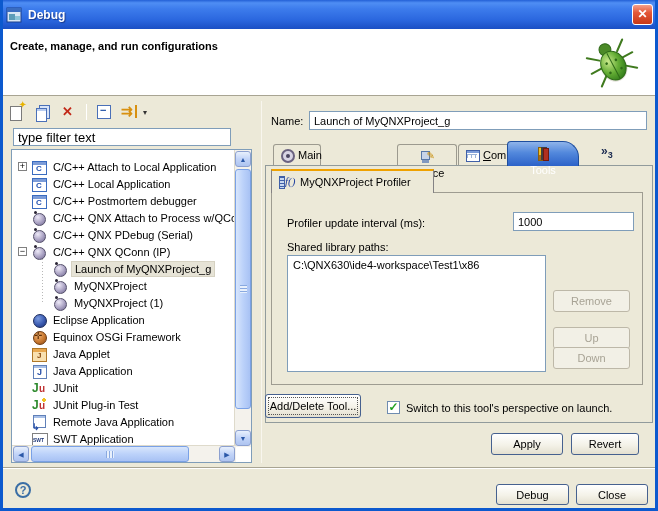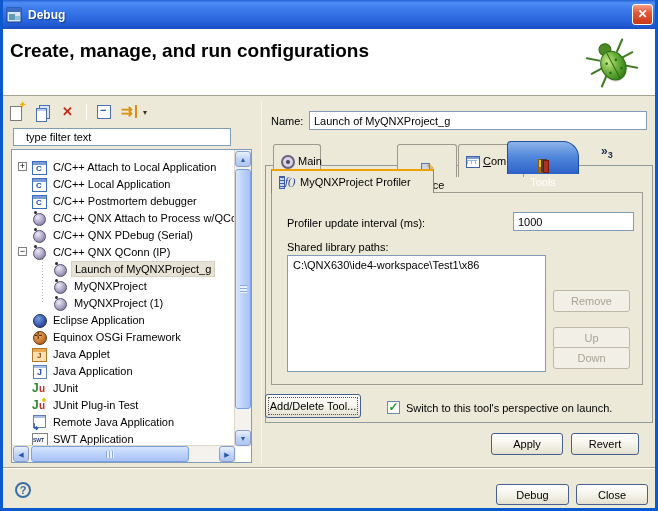--- a/index.html
+++ b/index.html
@@ -15,41 +15,41 @@
     display:flex; align-items:center; padding:0 6px; }
   .titlebar .win-icon { width:16px; height:16px; margin-right:6px; }
   .titlebar .title-text { color:#fff; font-weight:bold; font-size:12px; text-shadow:1px 1px 1px #1A3A8C; }
   .close-btn { position:absolute; right:5px; top:4px; width:21px; height:21px; border:1px solid #fff; border-radius:3px;
     background:linear-gradient(180deg,#F4A08C 0%,#E45838 40%,#C83818 100%);
     color:#fff; font-weight:bold; font-size:12px; line-height:19px; text-align:center; cursor:pointer; }
 
   
   .header { position:absolute; left:-3px; top:29px; width:658px; height:67px; background:#fff;
             border-bottom:1px solid #A8A492; }
-  .header .header-title { position:absolute; left:10px; top:11px; font-size:19px; font-weight:bold; }
+  .header .header-title { position:absolute; left:10px; top:11px; font-size:11px; font-weight:bold; }
   .header .bug { position:absolute; right:14px; top:2px; }
 
   
   .toolbar { position:absolute; left:5px; top:101px; height:22px; display:flex; align-items:center; gap:8px; }
   .tbtn { width:18px; height:18px; position:relative; display:inline-block; cursor:pointer; }
   .tsep { width:1px; height:16px; background:#B8B4A4; border-right:1px solid #fff; }
 
   .ico-new::before { content:""; position:absolute; left:2px; top:3px; width:10px; height:13px; background:#fff; border:1px solid #7A7A7A; }
   .ico-new::after { content:"✦"; position:absolute; right:-1px; top:-4px; color:#E8B400; font-size:10px; }
   .ico-dup::before { content:""; position:absolute; left:5px; top:2px; width:9px; height:12px; background:#D8E4F8; border:1px solid #4A70B8; }
   .ico-dup::after { content:""; position:absolute; left:2px; top:5px; width:9px; height:12px; background:#fff; border:1px solid #4A70B8; box-shadow:inset 0 2px 0 #B8CCF0; }
   .ico-del::before { content:"✕"; position:absolute; left:2px; top:1px; color:#C22818; font-size:13px; font-weight:bold; }
   .ico-collapse::before { content:""; position:absolute; left:2px; top:2px; width:12px; height:12px; background:#fff; border:1px solid #4A70B8; }
   .ico-collapse::after { content:"−"; position:absolute; left:5px; top:1px; color:#2A58A8; font-size:11px; font-weight:bold; }
   .ico-filter::before { content:"⇉"; position:absolute; left:0px; top:0px; color:#D89010; font-size:14px; font-weight:bold; }
   .ico-filter::after { content:""; position:absolute; right:2px; top:2px; width:2px; height:13px; background:#D89010; }
   .caret { color:#333; font-size:8px; margin-left:-4px; cursor:pointer; }
 
   .filter-input { position:absolute; left:10px; top:128px; width:218px; height:18px; border:1px solid #7F9DB9;
-    background:#fff; font-family:"Liberation Sans",sans-serif; font-size:11px; padding:2px 12px; }
+    background:#fff; font-family:"Liberation Sans",sans-serif; font-size:13px; padding:2px 4px; }
 
   .tree-box { position:absolute; left:8px; top:149px; width:241px; height:314px; background:#fff; border:1px solid #7F9DB9; }
   .tree-rows { position:absolute; left:0; top:0; right:17px; bottom:17px; overflow:hidden; padding-top:8px; }
   .tree-row { height:17px; display:flex; align-items:center; white-space:nowrap; cursor:pointer; }
   .tree-row .expander { width:9px; height:9px; margin-left:6px; margin-right:4px; border:1px solid #808080; background:#fff;
      font-size:9px; line-height:7px; text-align:center; color:#000; flex:none; cursor:pointer; }
   .tree-row .no-expander { width:19px; flex:none; }
   .tree-row.depth1 .no-expander { width:40px; }
   .tree-row .label { padding:1px 3px; }
   .tree-row.selected .label { background:#E6E3D6; border:1px solid #D6D2C2; }
@@ -97,21 +97,21 @@
   .sash { position:absolute; left:258px; top:101px; width:1px; height:362px; background:#C8C4B4; border-right:1px solid #F8F6EE; }
 
   
   .name-label { position:absolute; left:268px; top:115px; }
   .name-input { position:absolute; left:306px; top:111px; width:338px; height:19px; border:1px solid #7F9DB9; background:#fff;
     font-family:"Liberation Sans",sans-serif; font-size:11px; padding:2px 4px; }
 
   .tab-folder { position:absolute; left:262px; top:165px; width:388px; height:258px; border:1px solid #919B9C; background:#ECE9D8; }
 
   .tab { position:absolute; top:144px; height:21px; background:#ECE9D8; border:1px solid #9C9A8F; border-bottom:none;
-    border-radius:3px 3px 0 0; display:flex; align-items:center; padding:16px 6px; gap:4px; cursor:pointer; }
+    border-radius:3px 3px 0 0; display:flex; align-items:center; padding:4px 6px; gap:4px; cursor:pointer; }
   .tab .tab-label { display:inline-block; }
   .tab-common .tab-label::first-letter { text-decoration:underline; }
   .tab-selected { top:141px; height:25px; background:linear-gradient(180deg,#8FB4EA 0%,#5288DC 45%,#2C62C8 100%);
     border:1px solid #1E4E9E; border-bottom:none; border-radius:4px 16px 0 0; color:#fff; z-index:5; }
   .tab-overflow { position:absolute; left:598px; top:144px; color:#1A2A50; font-weight:bold; font-size:12px; cursor:pointer; }
   .tab-overflow sub { font-size:9px; }
 
   .tico { width:14px; height:14px; position:relative; flex:none; }
   .tico-main::before { content:""; position:absolute; left:1px; top:1px; width:10px; height:10px; border-radius:50%;
      border:2px solid #6A6280; background:#D8D4E4; }

